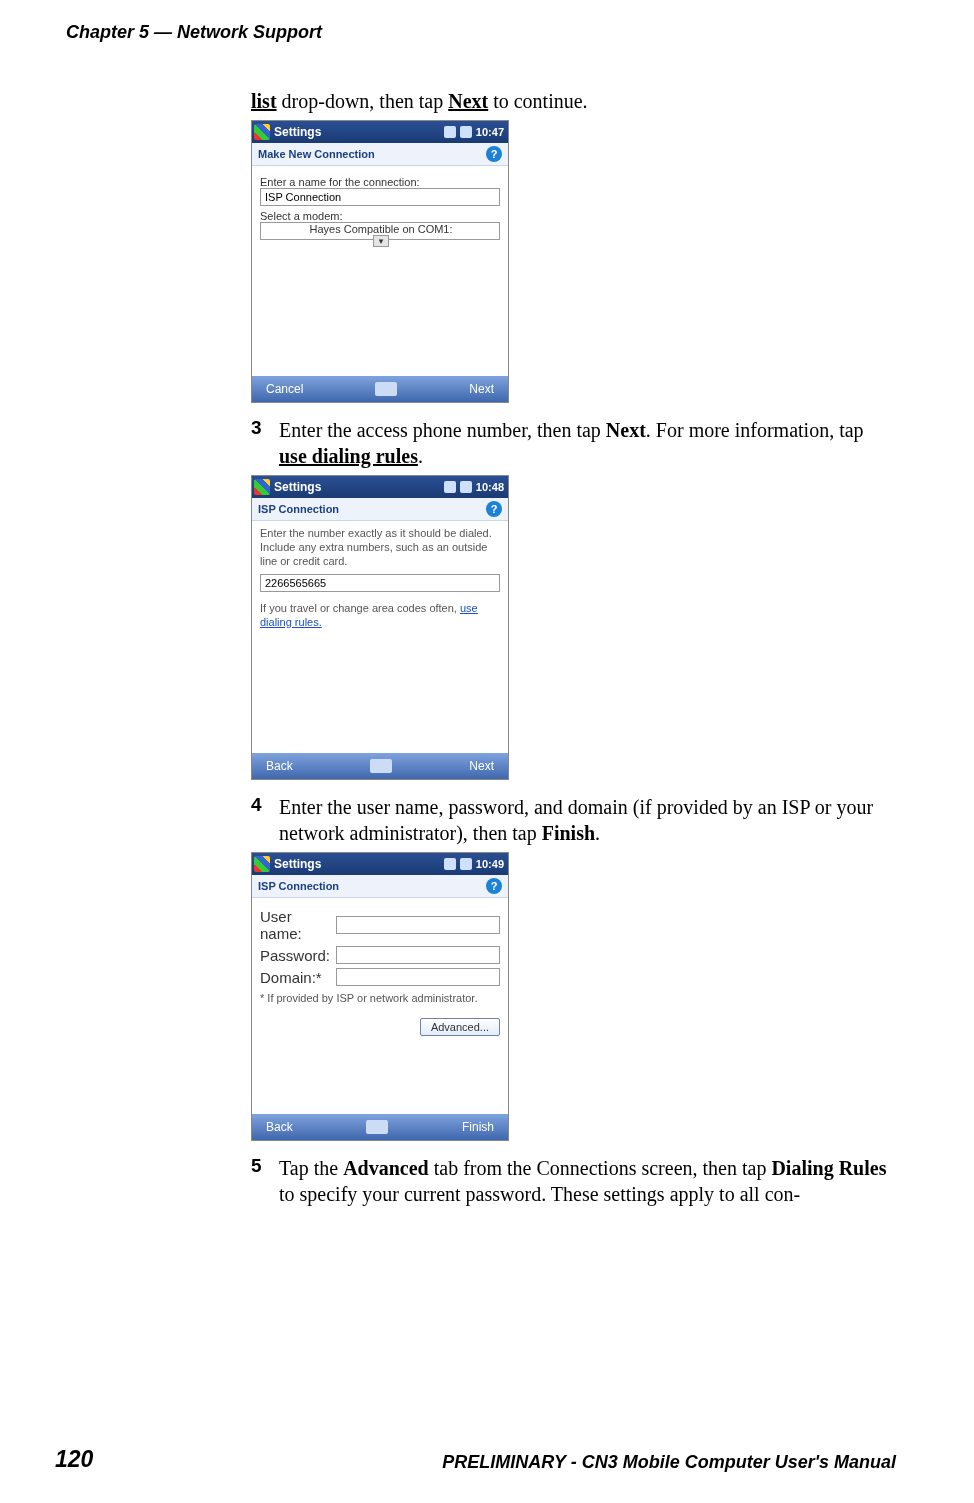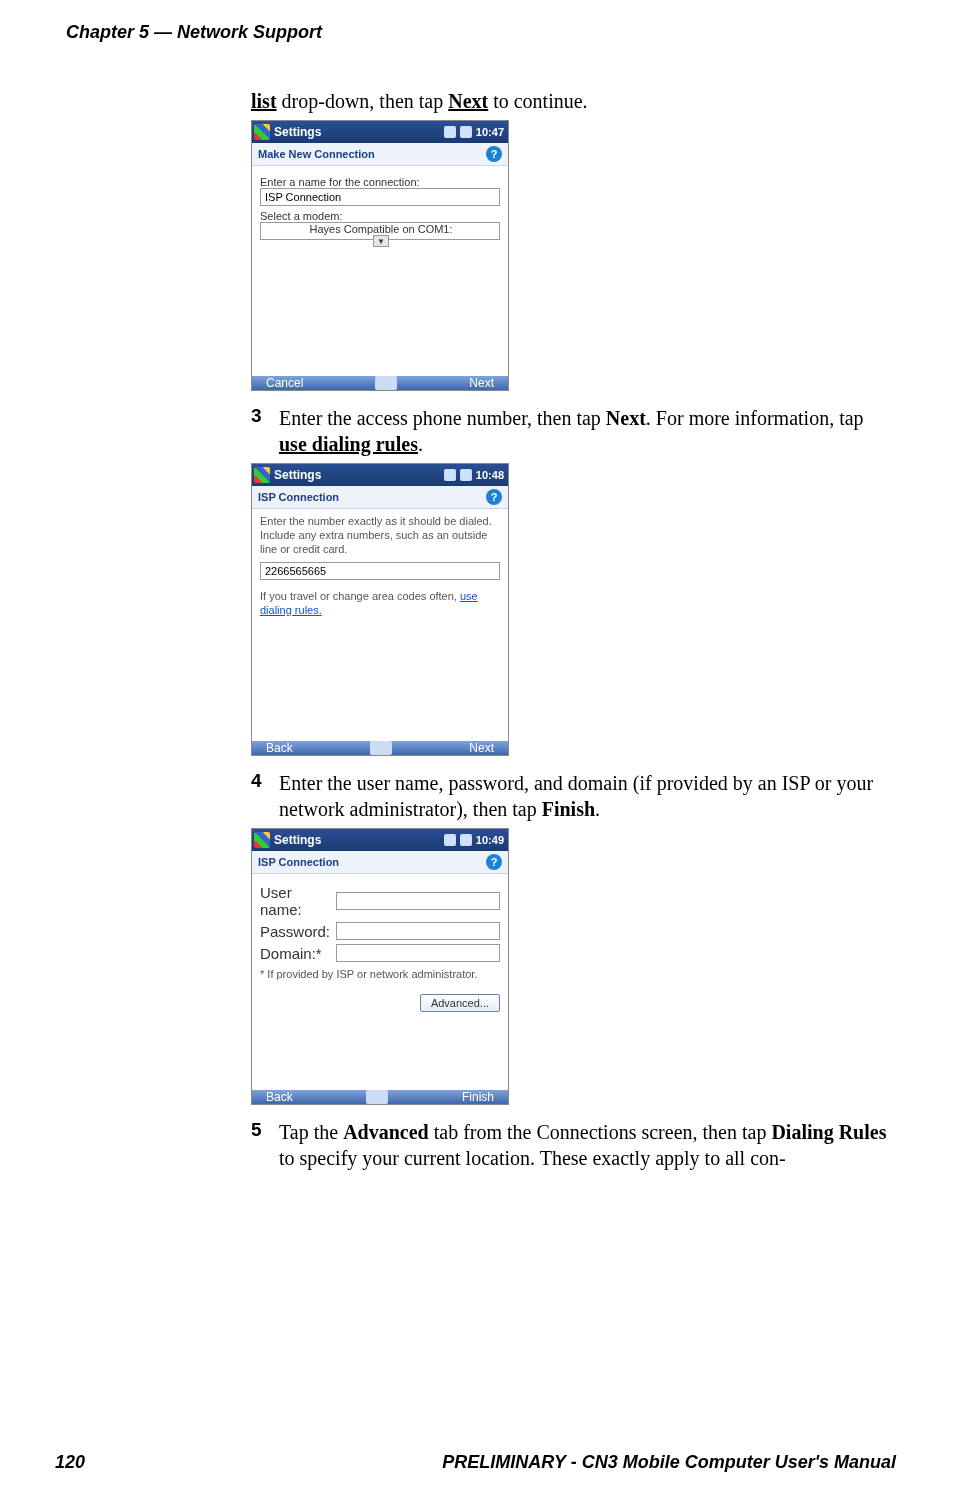--- a/index.html
+++ b/index.html
@@ -163,40 +163,40 @@
   }
   .form-row {
     display: flex; align-items: center; gap: 6px; margin-top: 4px;
   }
   .form-row .lab { width: 70px; font-size: 15px; color: #333; }
   .form-row .inp {
     flex: 1; border: 1px solid #999; height: 18px; background:#fff;
     font-size: 11px; padding: 1px 4px; box-sizing: border-box;
   }
   .wm-softbar {
-    height: 14px;
+    height: 26px;
     background: linear-gradient(#7fa3dd, #3f67ad);
     display: flex;
     align-items: center;
     justify-content: space-between;
     color: #fff;
     font-size: 12px;
     padding: 0 14px;
   }
   .wm-softbar .center-ico {
     width: 22px; height: 14px; background: #cddcf5; border-radius: 2px;
   }
   .footer-pagenum {
     position: absolute;
     bottom: 30px;
     left: 55px;
     font-family: Arial, Helvetica, sans-serif;
     font-weight: bold;
     font-style: italic;
-    font-size: 18px;
+    font-size: 23px;
     text-align: right;
   }
   .footer-right {
     position: absolute;
     bottom: 30px;
     right: 78px;
     font-family: Arial, Helvetica, sans-serif;
     font-weight: bold;
     font-style: italic;
     font-size: 18px;
@@ -327,21 +327,21 @@
           <span>Back</span>
           <span class="center-ico"></span>
           <span>Finish</span>
         </div>
       </div>
     </div>
 
     <div class="step">
       <div class="step-num">5</div>
       <div class="step-text">
-        <span>Tap the </span><span class="bold">Advanced</span><span> tab from the Connections screen, then tap </span><span class="bold">Dialing Rules</span><span> to specify your current location. These exactly apply to all con-</span>
+        <span>Tap the </span><span class="bold">Advanced</span><span> tab from the Connections screen, then tap </span><span class="bold">Dialing Rules</span><span> to specify your current password. These settings apply to all con-</span>
       </div>
     </div>
 
   </div>
 
   <div class="footer-pagenum">120</div>
   <div class="footer-right">PRELIMINARY - CN3 Mobile Computer User's Manual</div>
 </div>
 
 </body></html>

